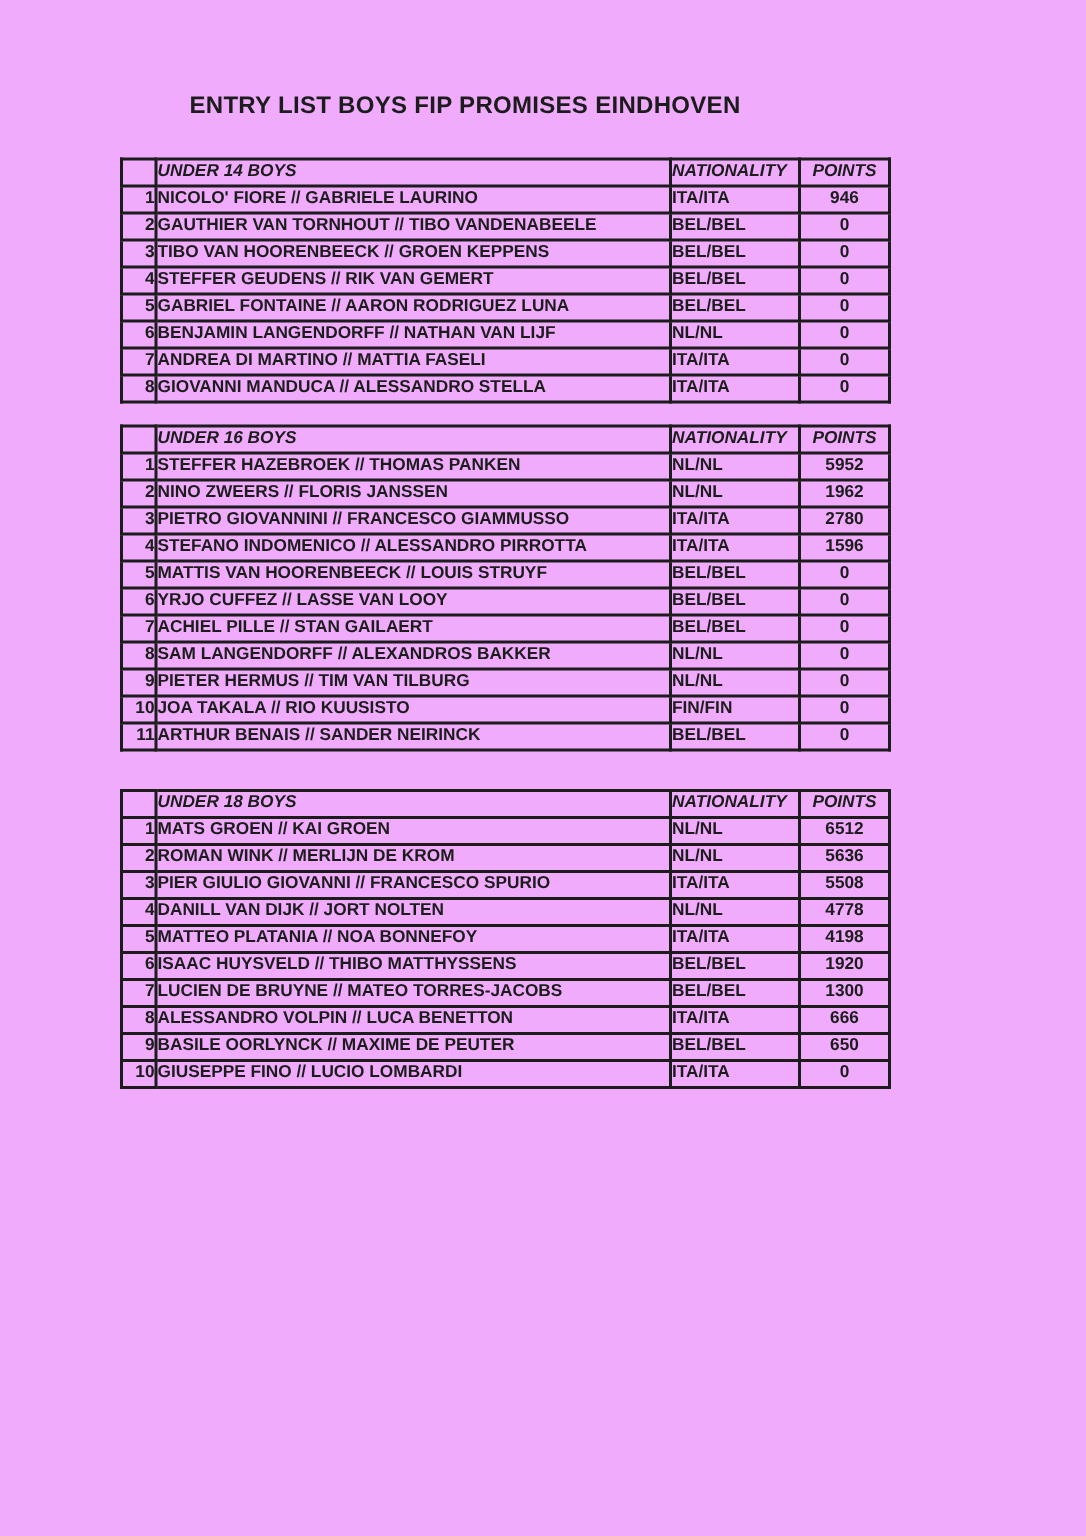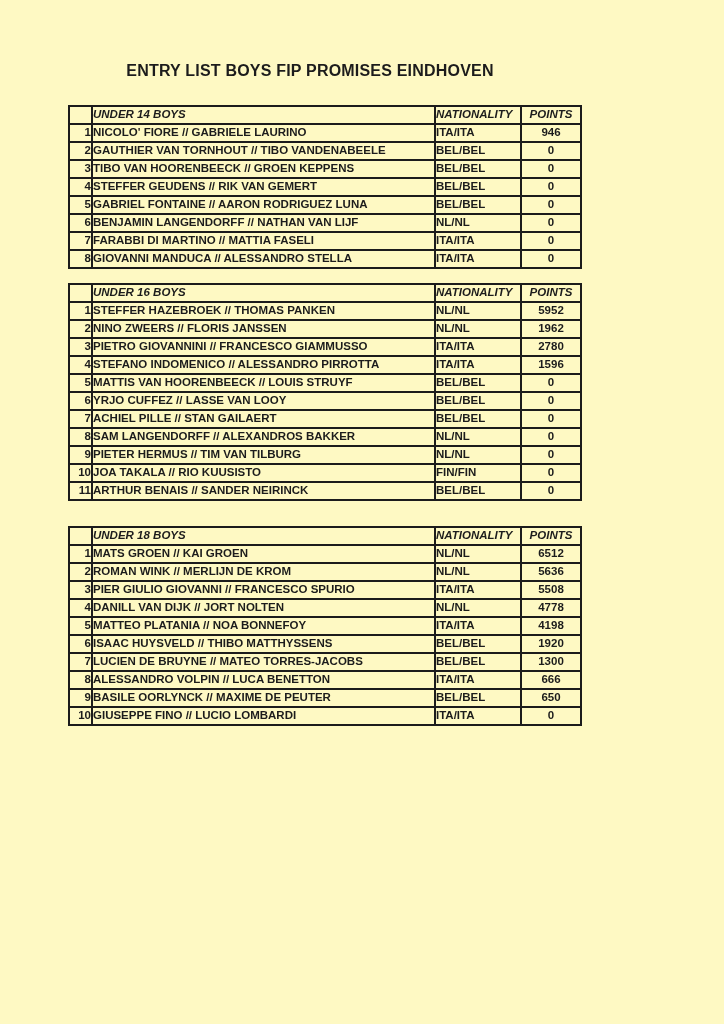--- a/index.html
+++ b/index.html
@@ -4,41 +4,41 @@
 <style>
   html, body {
     margin: 0;
     padding: 0;
     background: #ffffff;
   }
   .page {
     position: relative;
     width: 724px;
     height: 1024px;
-    background: #fef9c3;
+    background: #f0abfc;
     font-family: "Liberation Sans", sans-serif;
     color: #1c1c1c;
     overflow: hidden;
   }
   .doc-title {
     position: absolute;
     top: 62px;
     left: 65px;
     width: 490px;
     text-align: center;
     font-size: 16px;
     font-weight: bold;
     letter-spacing: 0.2px;
     color: #1c1c1c;
     white-space: nowrap;
   }
   .tables-wrap {
     position: absolute;
     top: 105px;
-    left: 68px;
+    left: 80px;
   }
   table.entry-table {
     border-collapse: collapse;
     table-layout: fixed;
     font-size: 11.5px;
     font-weight: bold;
     color: #1c1c1c;
   }
   table.entry-table.gap-a { margin-bottom: 14px; }
   table.entry-table.gap-b { margin-bottom: 25px; }
@@ -108,21 +108,21 @@
             <td class="cell-pts">0</td>
           </tr>
           <tr>
             <td class="cell-num">6</td>
             <td class="cell-name">BENJAMIN LANGENDORFF // NATHAN VAN LIJF</td>
             <td class="cell-nat">NL/NL</td>
             <td class="cell-pts">0</td>
           </tr>
           <tr>
             <td class="cell-num">7</td>
-            <td class="cell-name">FARABBI DI MARTINO // MATTIA FASELI</td>
+            <td class="cell-name">ANDREA DI MARTINO // MATTIA FASELI</td>
             <td class="cell-nat">ITA/ITA</td>
             <td class="cell-pts">0</td>
           </tr>
           <tr>
             <td class="cell-num">8</td>
             <td class="cell-name">GIOVANNI MANDUCA // ALESSANDRO STELLA</td>
             <td class="cell-nat">ITA/ITA</td>
             <td class="cell-pts">0</td>
           </tr>
         </tbody>

